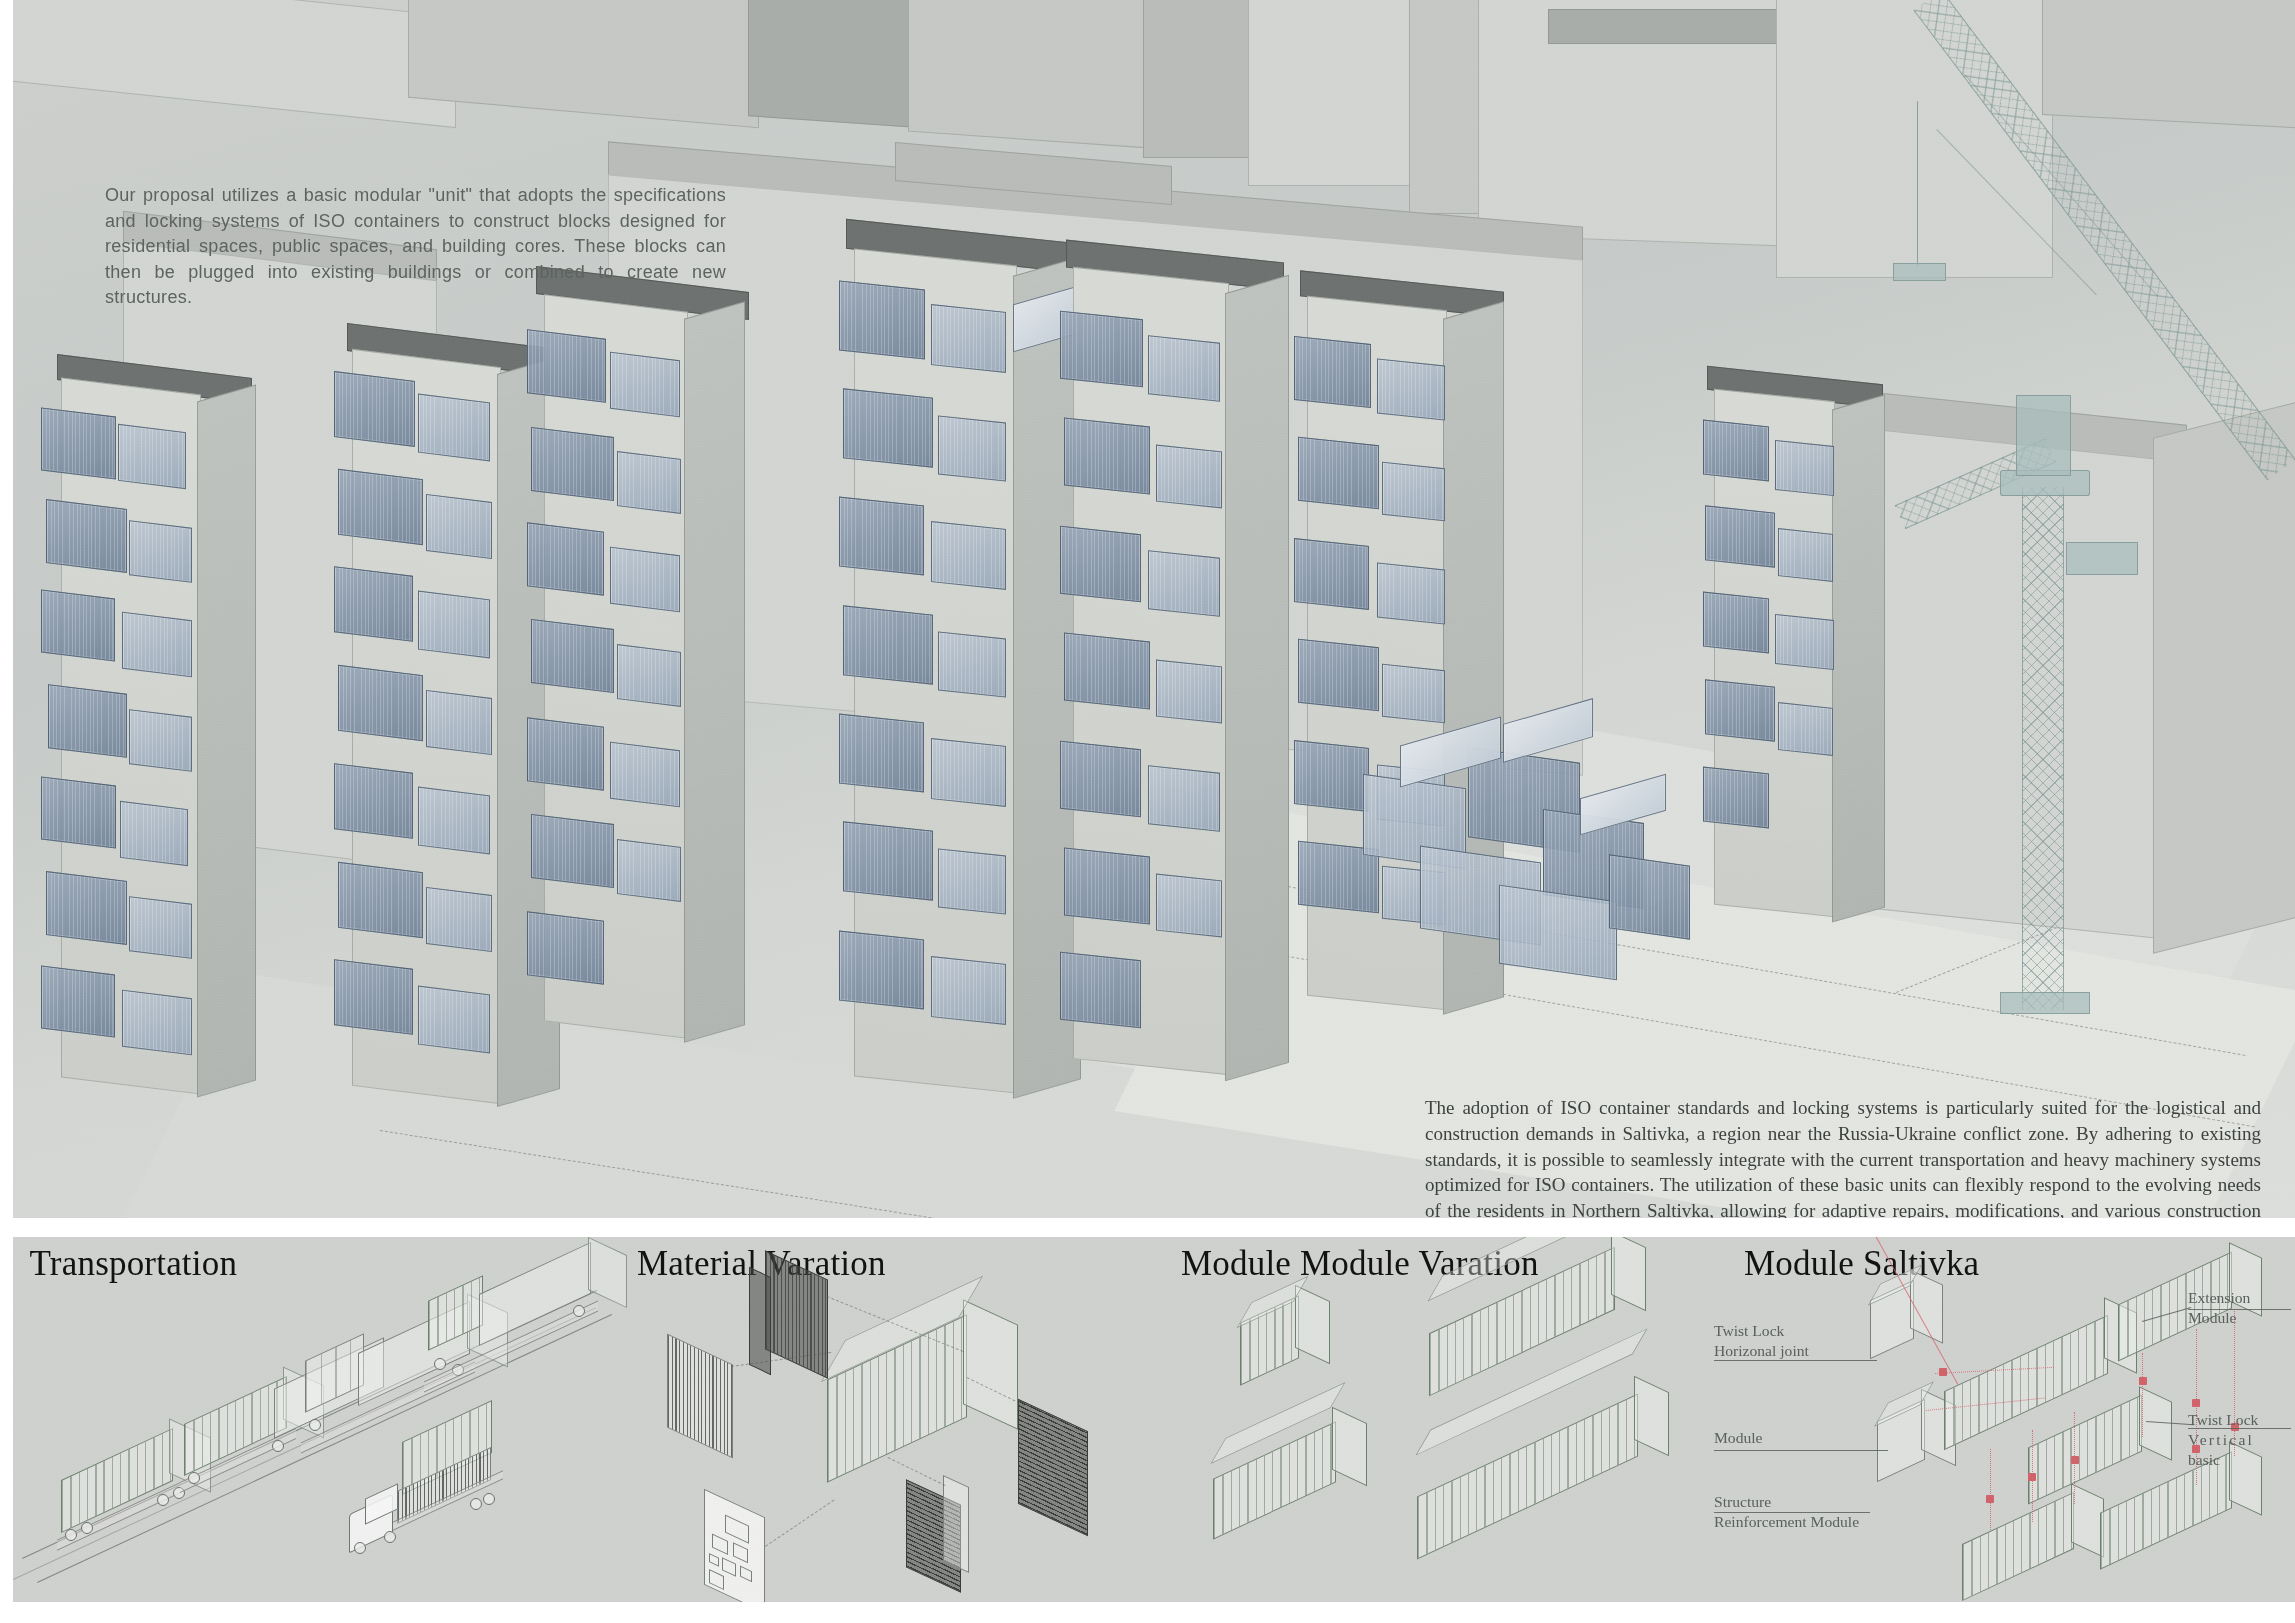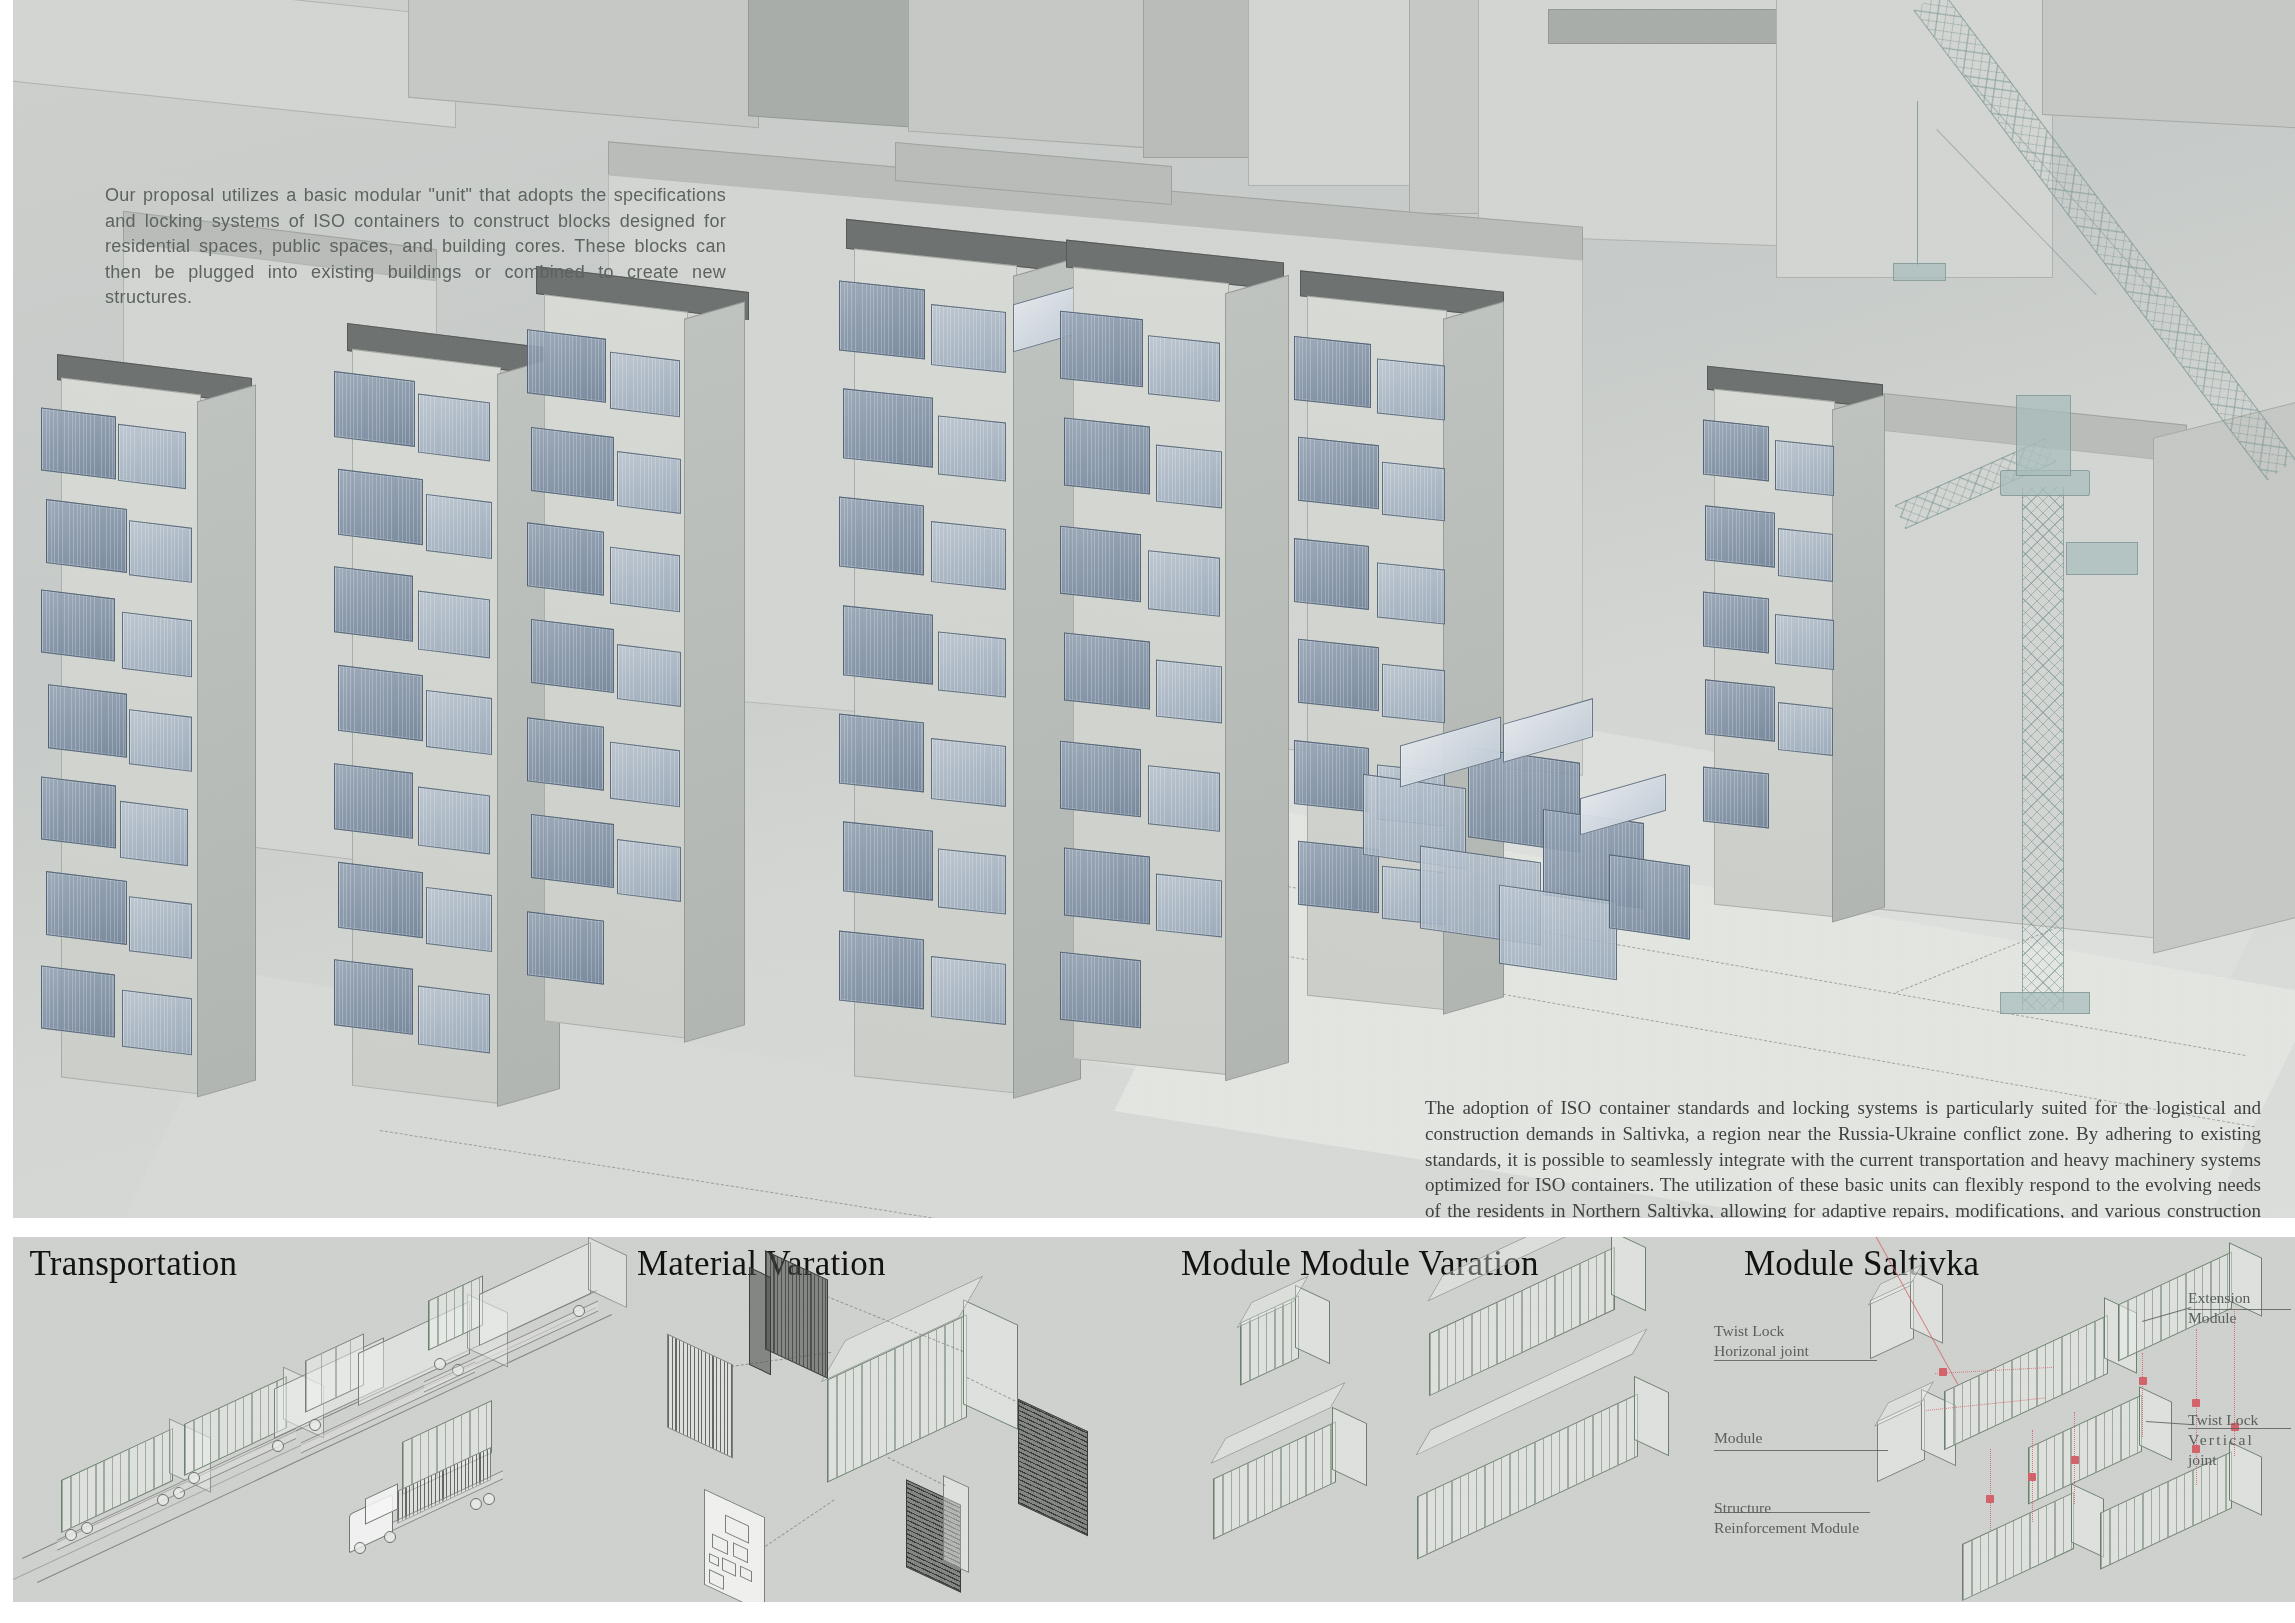--- a/index.html
+++ b/index.html
@@ -897,32 +897,32 @@
         <div class="redline" style="left:-70px; top:-33px; width:174px; transform:rotate(61deg);"></div>
       </div>
 
       <div class="anno" style="left:11px; top:84px; width:147px;">Twist Lock
 Horizonal joint</div>
       <div class="leader" style="left:11px; top:123px; width:163px;"></div>
 
       <div class="anno" style="left:11px; top:191px;">Module</div>
       <div class="leader" style="left:11px; top:213px; width:174px;"></div>
 
-      <div class="anno" style="left:11px; top:261px; width:174px;">Structure
+      <div class="anno" style="left:11px; top:255px; width:174px;">Structure
 Reinforcement Module</div>
       <div class="leader" style="left:11px; top:275px; width:156px;"></div>
 
       <div class="anno" style="left:485px; top:51px; width:119px;">Extension
 Module</div>
       <div class="leader" style="left:485px; top:72px; width:103px;"></div>
       <div class="leader-diag" style="left:439px; top:84px; width:51px; transform:rotate(-16deg);"></div>
 
       <div class="anno" style="left:485px; top:173px;">Twist Lock</div>
       <div class="anno spaced" style="left:485px; top:193px;">Vertical</div>
-      <div class="anno" style="left:485px; top:213px;">joint</div>
+      <div class="anno" style="left:485px; top:213px;">basic</div>
       <div class="leader" style="left:485px; top:191px; width:103px;"></div>
       <div class="leader-diag" style="left:443px; top:184px; width:48px; transform:rotate(4deg);"></div>
     </div>
 
     <div class="grain"></div>
   </div>
 </div>
 
 
 </body></html>

